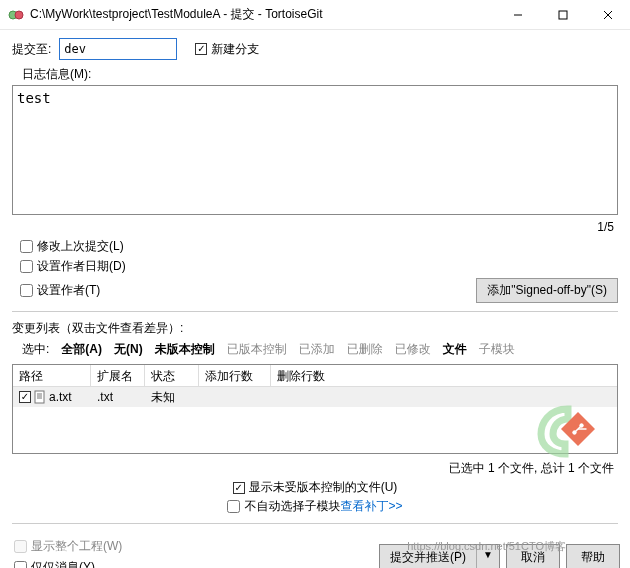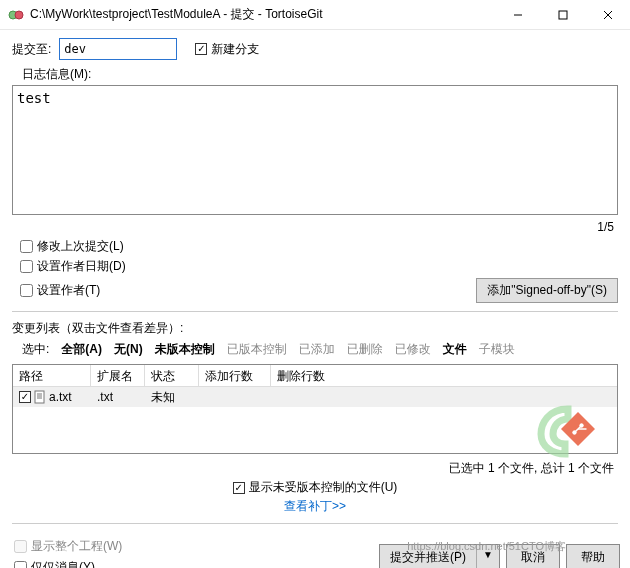--- a/index.html
+++ b/index.html
@@ -176,20 +176,24 @@
 
   <div class="status-row">已选中 1 个文件, 总计 1 个文件</div>
 
   <div class="bottom-checks">
     <label class="checkbox">
       <span class="checked-box checked"></span>
       <span style="margin-left:4px">显示未受版本控制的文件(U)</span>
     </label>
   </div>
   <div class="bottom-checks">
+    <label class="checkbox">
+      <input type="checkbox" style="">
+      <span>不自动选择子模块</span>
+    </label>
     <a href="#" class="link">查看补丁&gt;&gt;</a>
   </div>
 
   <div class="hr"></div>
 
 </div>
 
 <div class="footer">
   <div class="footer-left">
     <label class="checkbox" style="color:#888">

